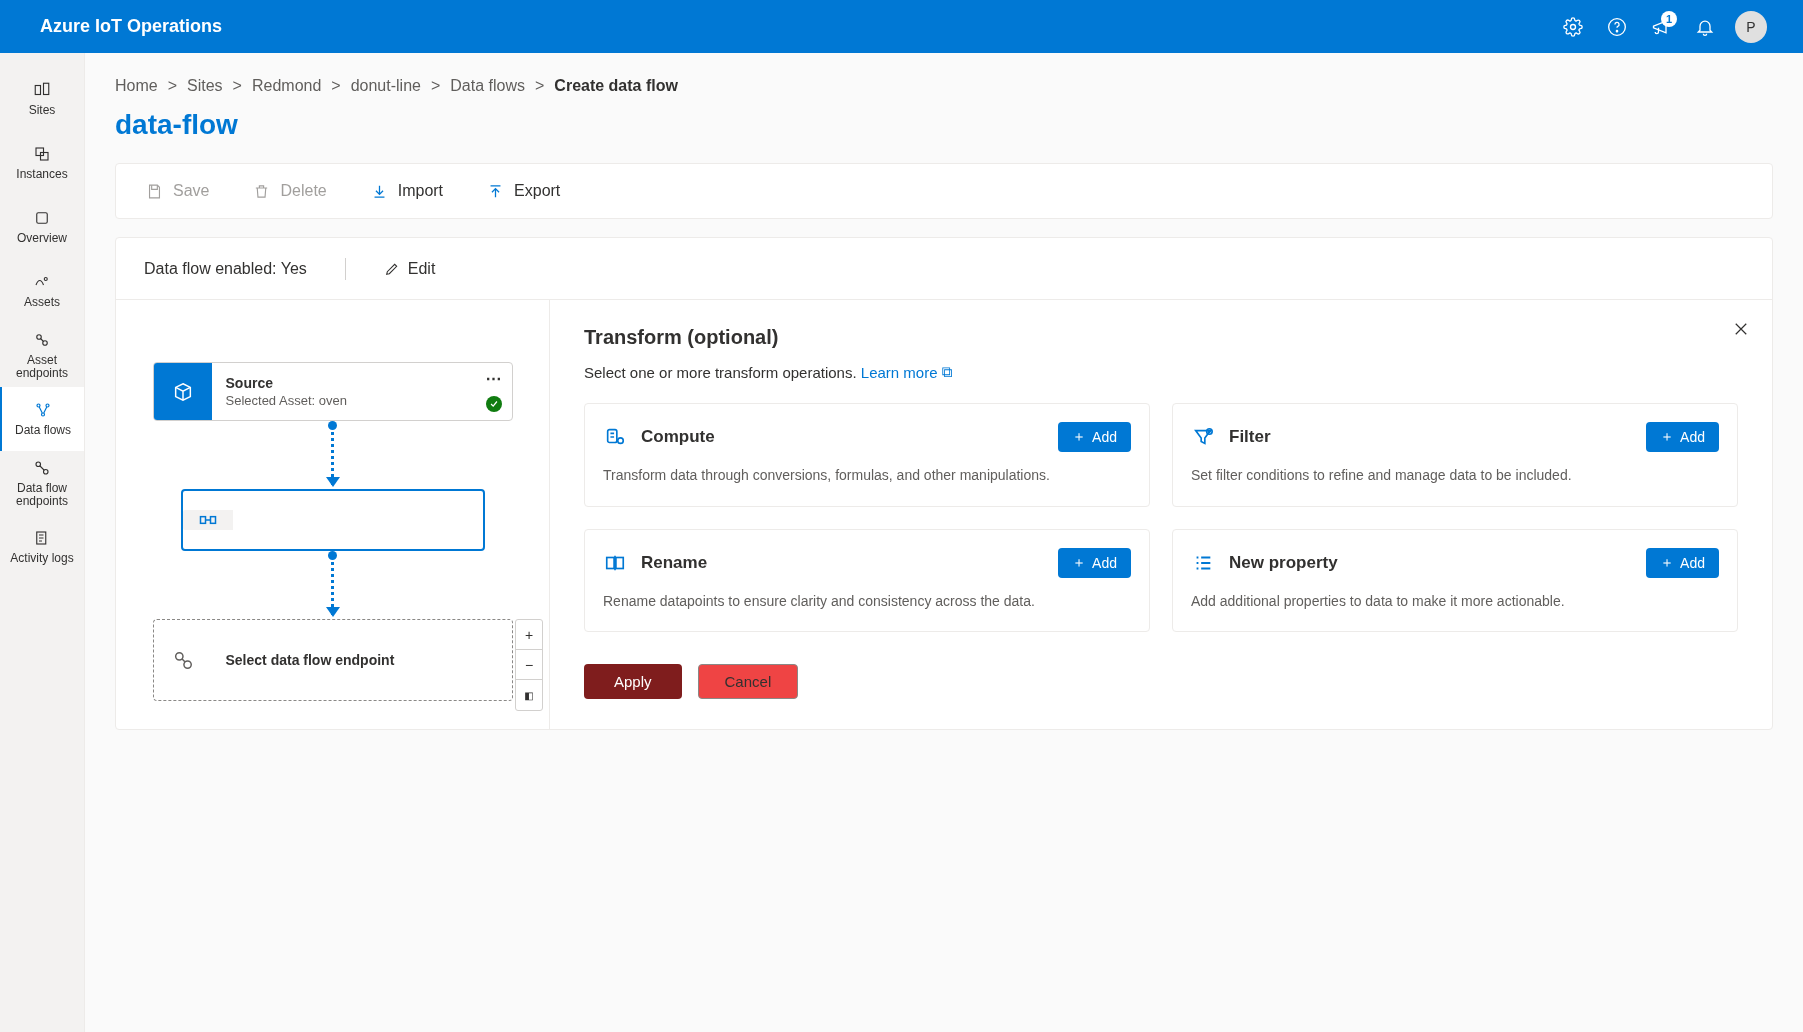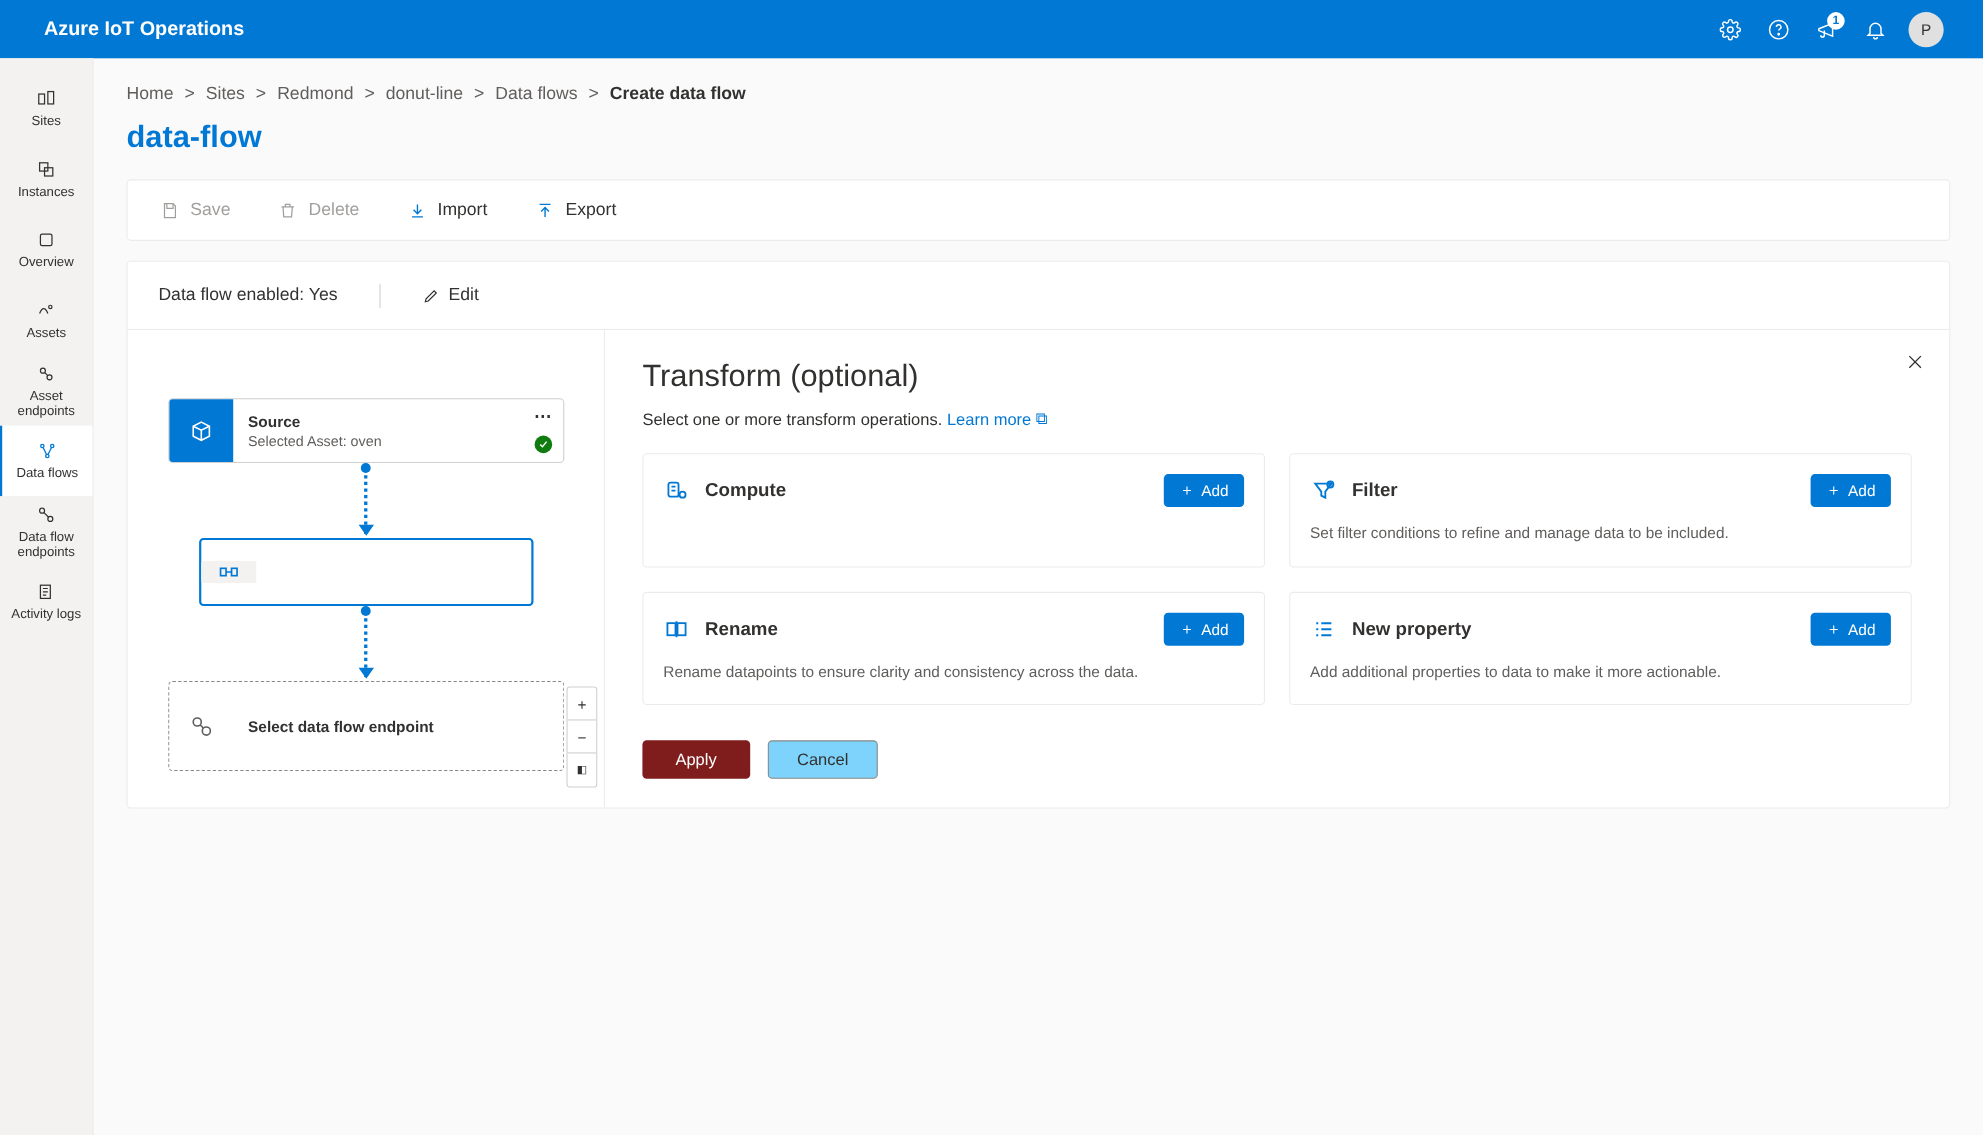--- a/index.html
+++ b/index.html
@@ -117,41 +117,41 @@
 
 .zoom-ctrls {
   position: absolute; right: 6px; bottom: 18px; width: 28px;
   border: 1px solid #d2d0ce; border-radius: 3px; background:#fff;
 }
 .zoom-ctrls div { height: 30px; display:flex; align-items:center; justify-content:center; cursor:pointer; border-bottom:1px solid #d2d0ce; font-size:14px;}
 .zoom-ctrls div:last-child { border-bottom:none; font-size:10px;}
 
 .details { flex: 1; padding: 26px 34px; position: relative; }
 .details .close { position: absolute; top: 20px; right: 22px; cursor: pointer; }
-.details h2 { font-size: 28px; font-weight: 400; margin-bottom: 14px; }
+.details h2 { font-size: 20px; font-weight: 700; margin-bottom: 14px; }
 .details .sub { font-size: 15px; color: #323130; margin-bottom: 22px; }
 .details .sub a { color: #0078d4; text-decoration: none; }
 .ext-icon { color:#0078d4; vertical-align: 1px; }
 
 .cards { display: grid; grid-template-columns: 1fr 1fr; gap: 22px; }
 .card {
   border: 1px solid #edebe9; border-radius: 4px; padding: 18px 18px 20px 18px;
 }
 .card-top { display: flex; align-items: center; gap: 14px; margin-bottom: 14px; }
 .card-top .ci { width: 24px; color: #0078d4; display:flex; align-items:center; justify-content:center;}
 .card-top .ct { font-size: 17px; font-weight: 600; flex: 1; }
 .add-btn {
   background: #0078d4; color: #fff; border: none; border-radius: 4px;
   padding: 6px 14px; font-size: 14px; cursor: pointer; display: inline-flex; align-items: center; gap: 6px;
 }
 .card .desc { font-size: 14px; color: #605e5c; line-height: 1.4; }
 
 .btn-row { margin-top: 32px; display: flex; gap: 16px; }
 .btn-primary { background:#7f1d1d; color:#fff; border:none; border-radius:4px; padding:8px 30px; font-size:15px; cursor:pointer; }
-.btn-secondary { background:#7dd3fc; color:#323130; border:1px solid #8a8886; border-radius:4px; padding:8px 26px; font-size:15px; cursor:pointer; }
+.btn-secondary { background:#ef4444; color:#323130; border:1px solid #8a8886; border-radius:4px; padding:8px 26px; font-size:15px; cursor:pointer; }
 
 svg { display:block; }
 </style>
 </head>
 <body>
 
 <div class="top-bar">
   <div class="title">Azure IoT Operations</div>
   <div class="spacer"></div>
   <div class="icon-btn">
@@ -413,20 +413,21 @@
                       <path d="M7 8h4M7 12h4"></path>
                       <circle cx="18" cy="16" r="3"></circle>
                     </svg>
                   </div>
                 <div class="ct">Compute</div>
                 <button class="add-btn">
                     <span>＋</span>
                     <span>Add</span>
                   </button>
               </div>
+              <div class="desc">Transform data through conversions, formulas, and other manipulations.</div>
             </div>
 
             <div class="card">
               <div class="card-top">
                 <div class="ci">
                     <svg width="22" height="22" viewBox="0 0 24 24" fill="none" stroke="#0078d4" stroke-width="1.8">
                       <path d="M4 5h16l-6 8v6l-4-2v-4z"></path>
                       <circle cx="19" cy="6" r="3"></circle>
                       <path d="M19 4v4M17 6h4"></path>
                     </svg>

